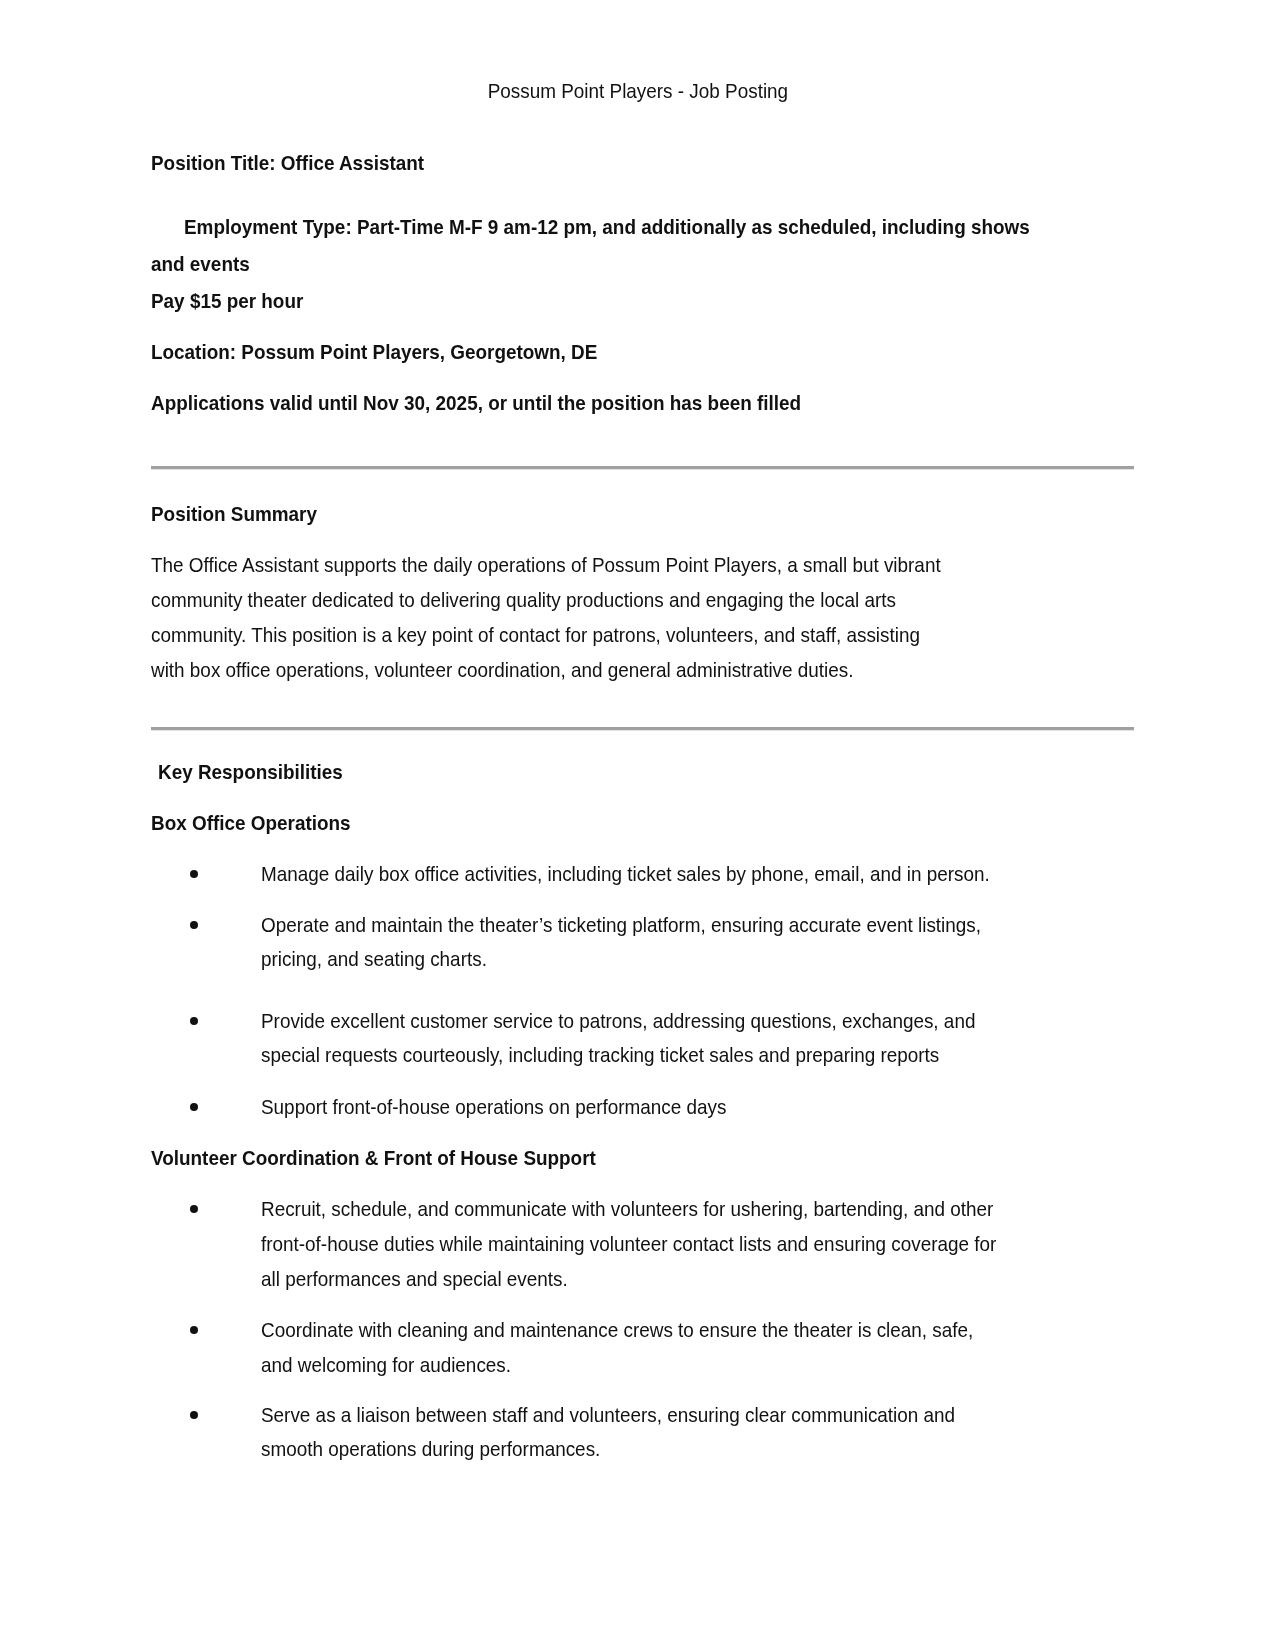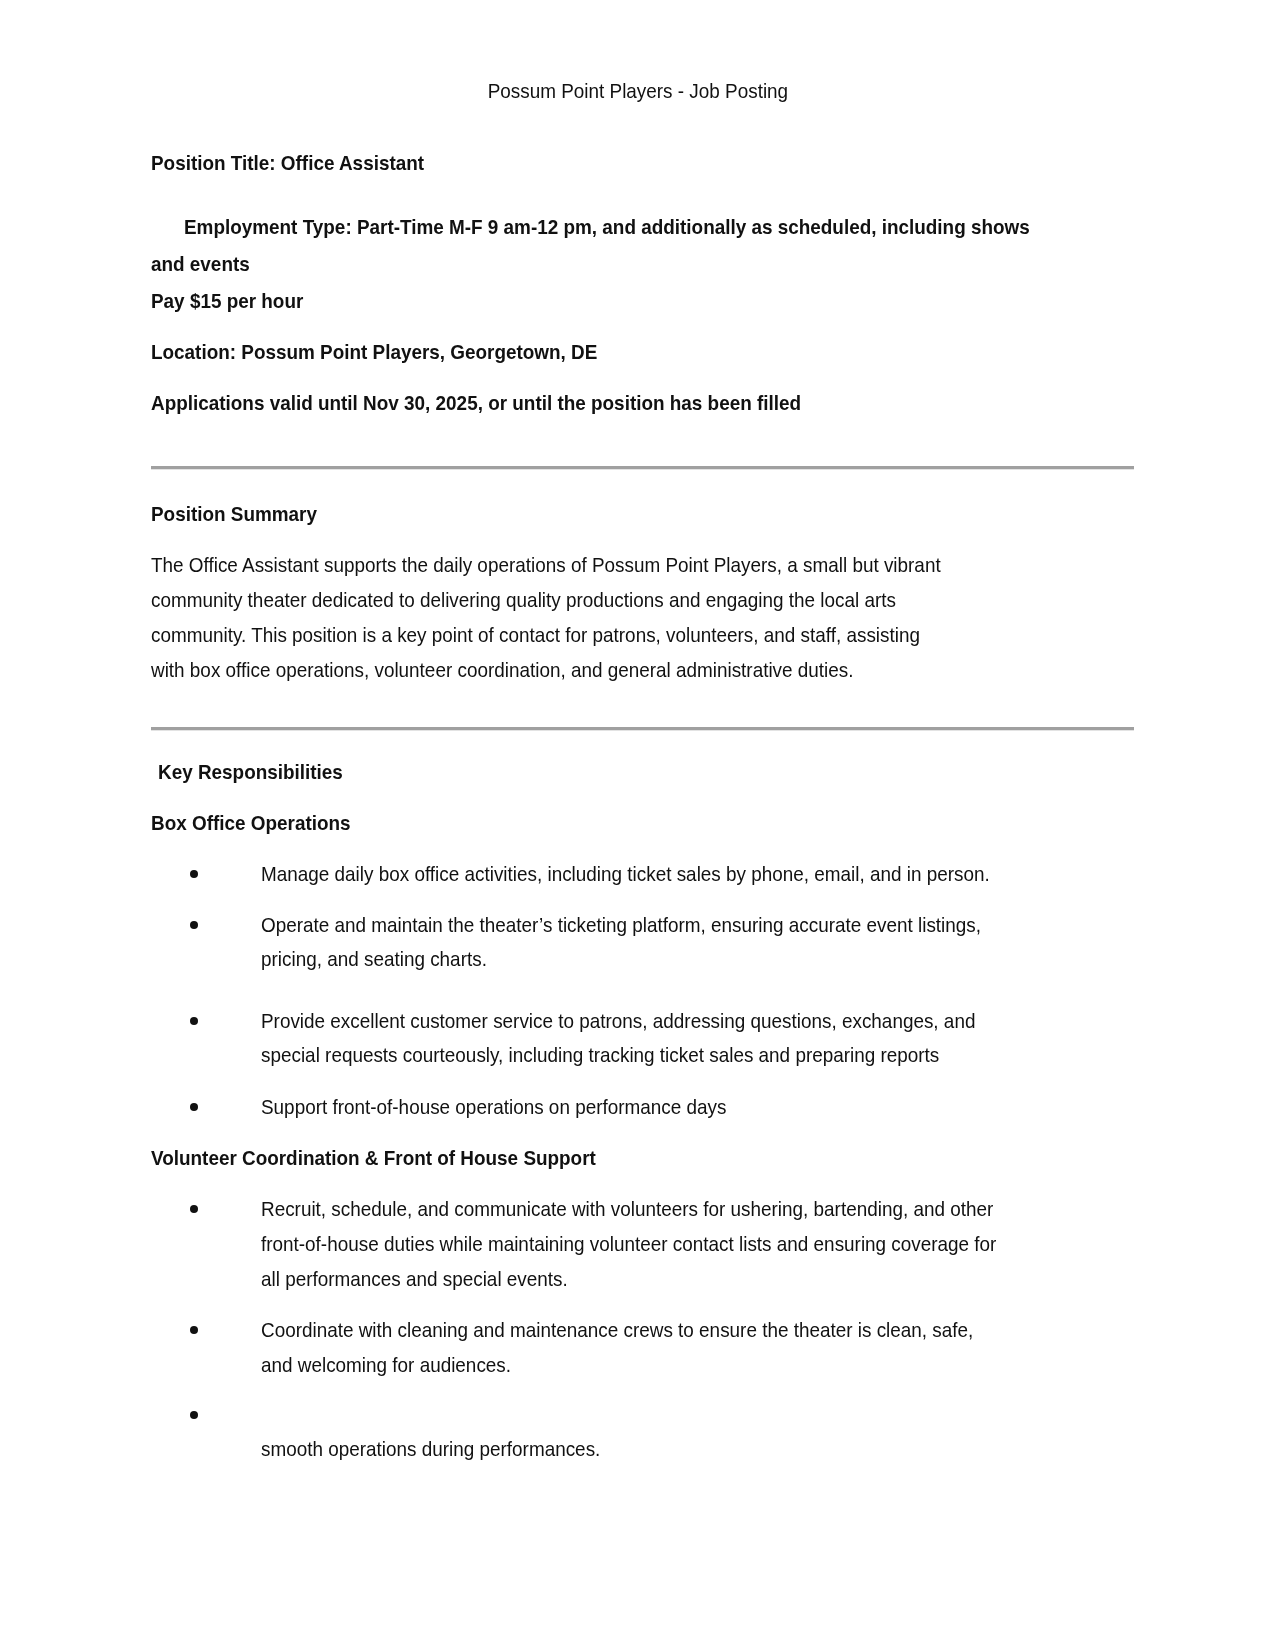--- a/index.html
+++ b/index.html
@@ -172,17 +172,20 @@
 
   <div class="bullet-dot" style="top:1326px;"></div>
   <div class="line bullet-text" style="top:1317px;">
     <span class="squeeze">Coordinate with cleaning and maintenance crews to ensure the theater is clean, safe,</span>
   </div>
   <div class="line bullet-text" style="top:1352px;">
     <span class="squeeze">and welcoming for audiences.</span>
   </div>
 
   <div class="bullet-dot" style="top:1411px;"></div>
+  <div class="line bullet-text" style="top:1402px;">
+    <span class="squeeze">Serve as a liaison between staff and volunteers, ensuring clear communication and</span>
+  </div>
   <div class="line bullet-text" style="top:1436px;">
     <span class="squeeze">smooth operations during performances.</span>
   </div>
 
 </div>
 
 </body></html>

